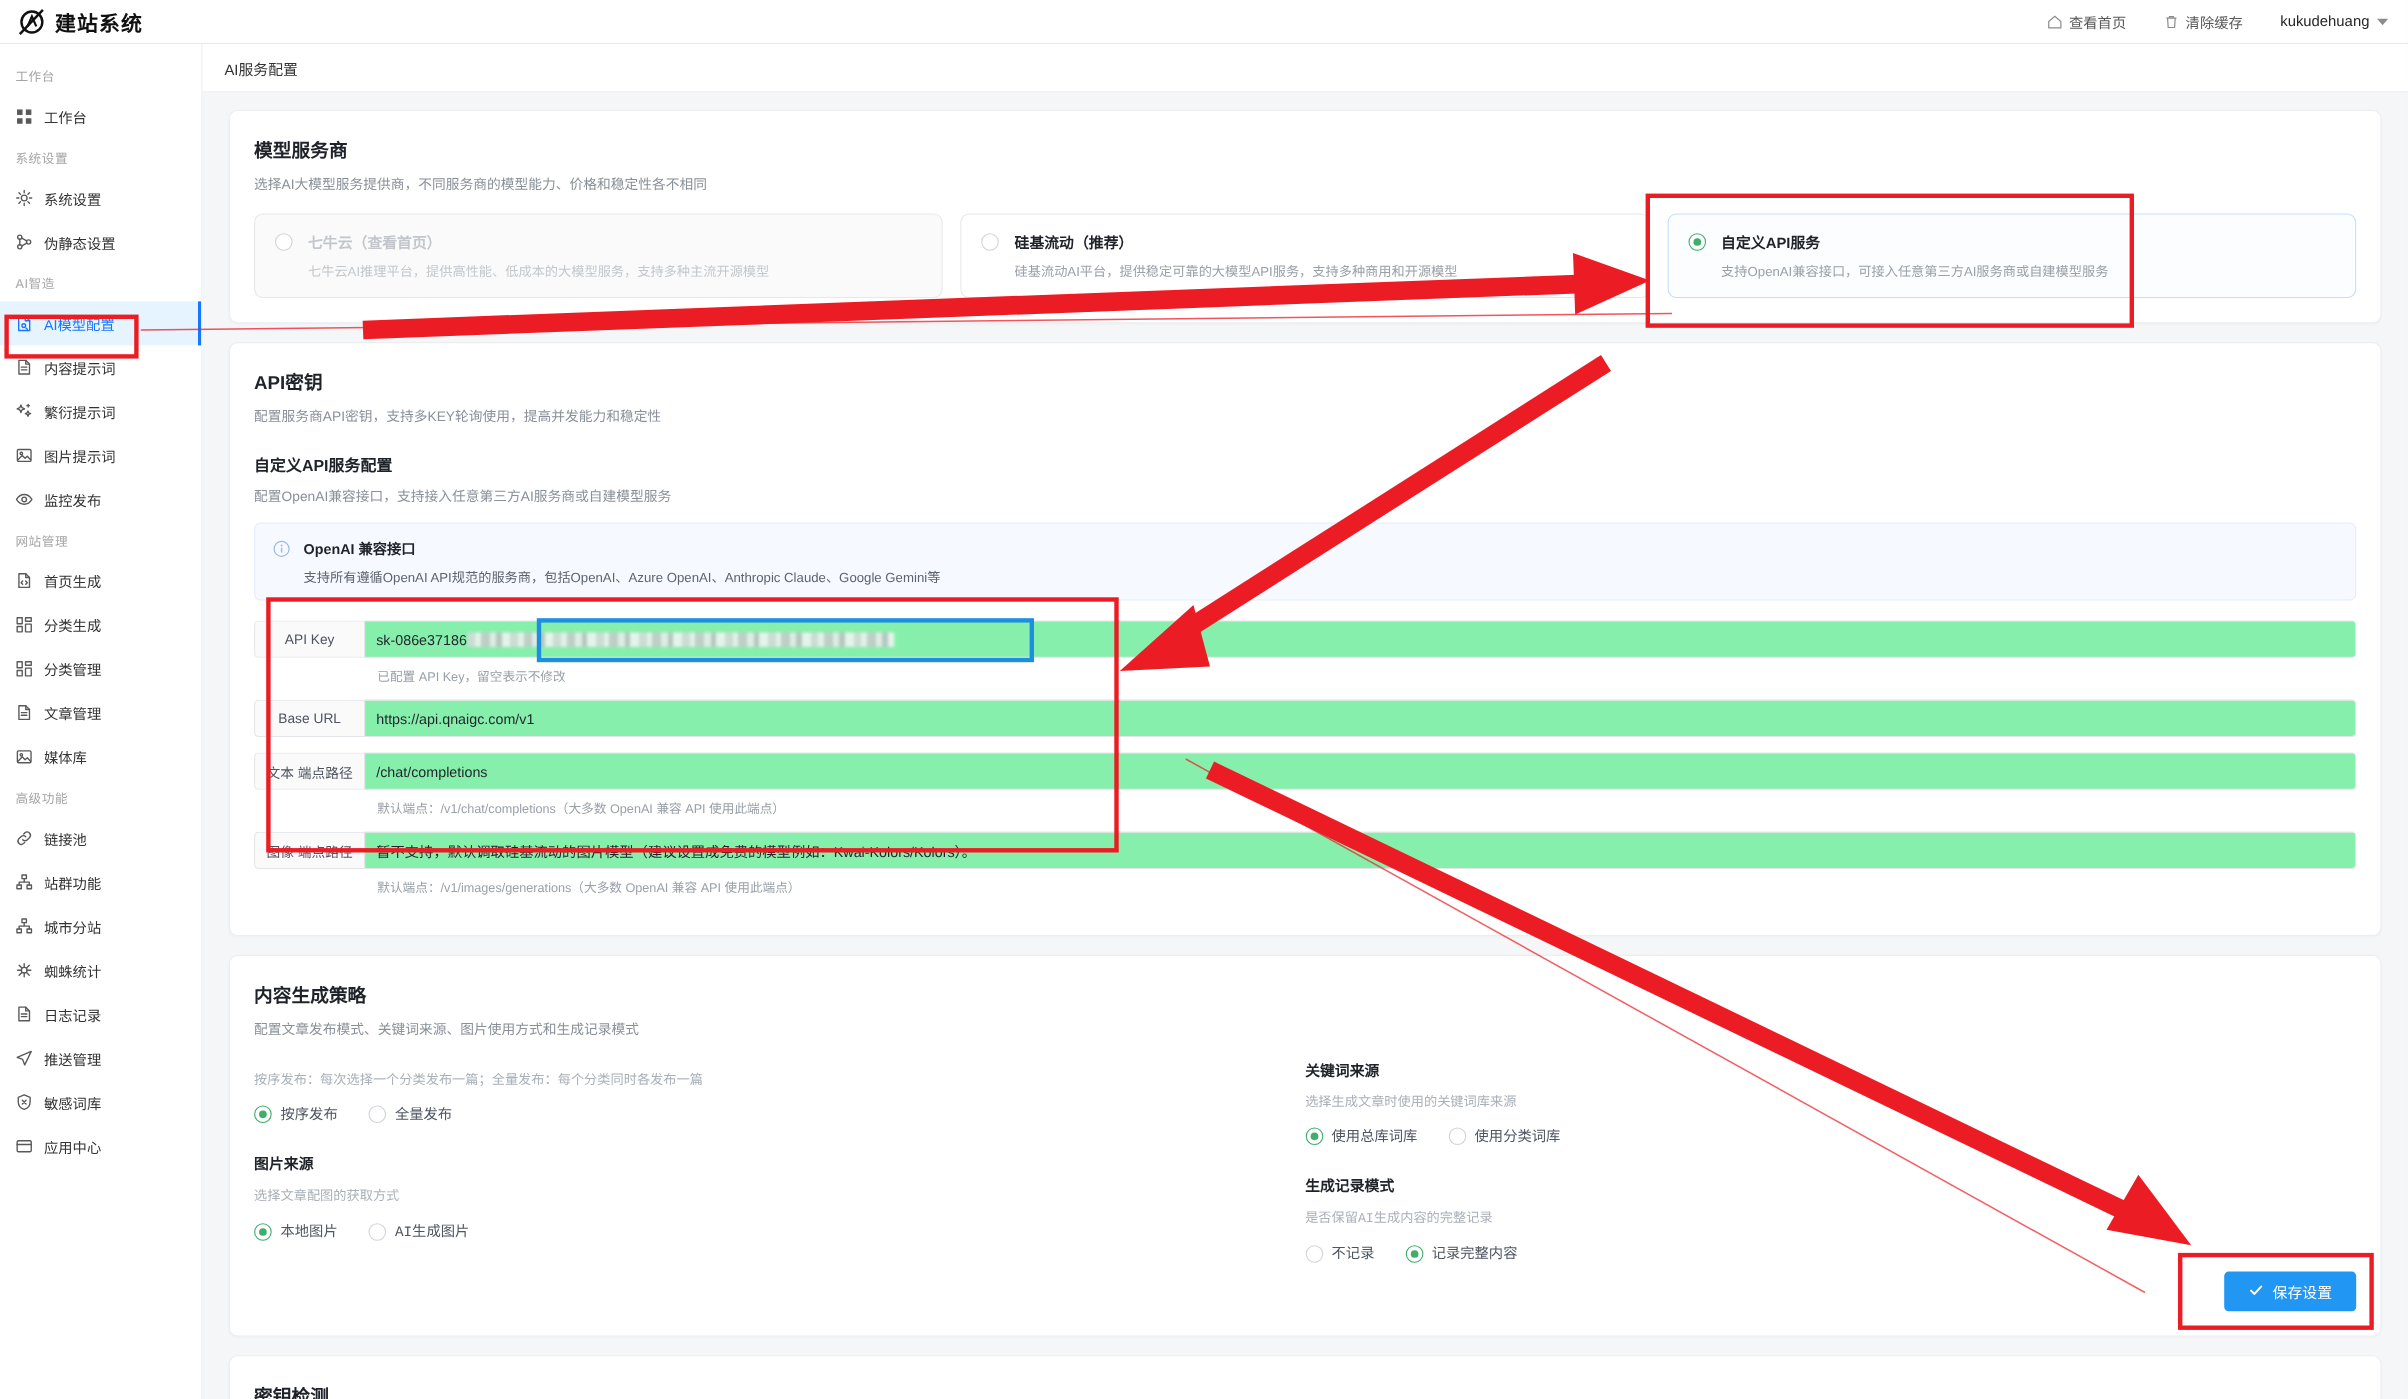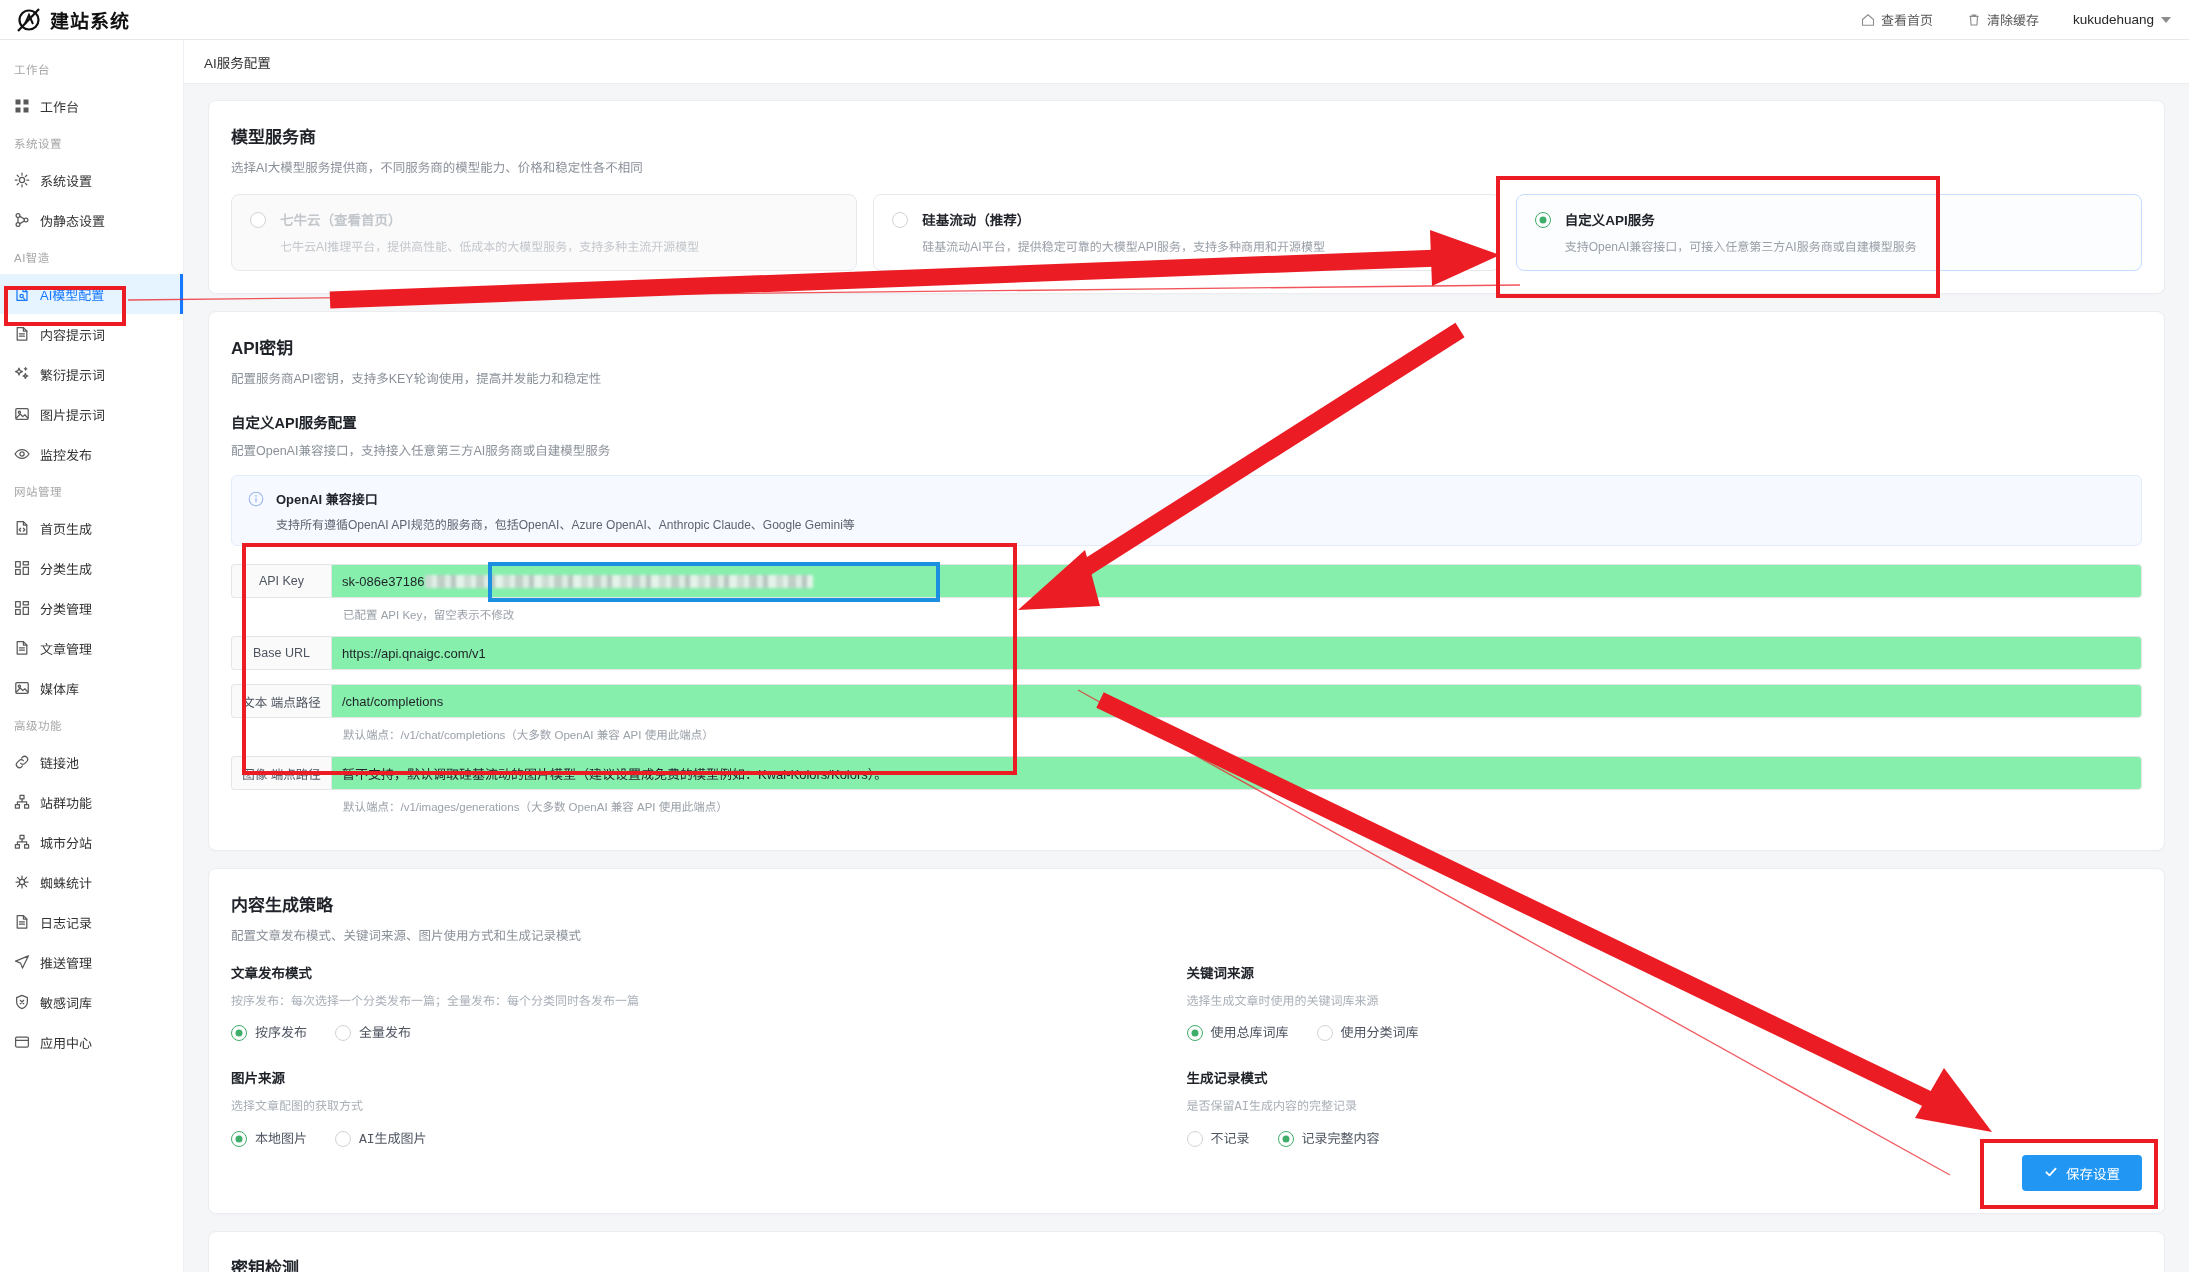--- a/index.html
+++ b/index.html
@@ -491,21 +491,20 @@
         </div>
     </section>
 
     <section class="card">
       <div class="card-title">内容生成策略</div>
       <div class="card-sub">配置文章发布模式、关键词来源、图片使用方式和生成记录模式</div>
 
       <div class="strategy">
         <div class="scol">
           <div>
-            <div class="slabel">文章发布模式</div>
             <div class="sdesc">按序发布：每次选择一个分类发布一篇；全量发布：每个分类同时各发布一篇</div>
             <div class="radios" id="rg0">
                 <label class="rwrap">
                   <span class="radio checked"></span>
                   <span class="rtext">按序发布</span>
                 </label>
                 <label class="rwrap">
                   <span class="radio"></span>
                   <span class="rtext">全量发布</span>
                 </label>

